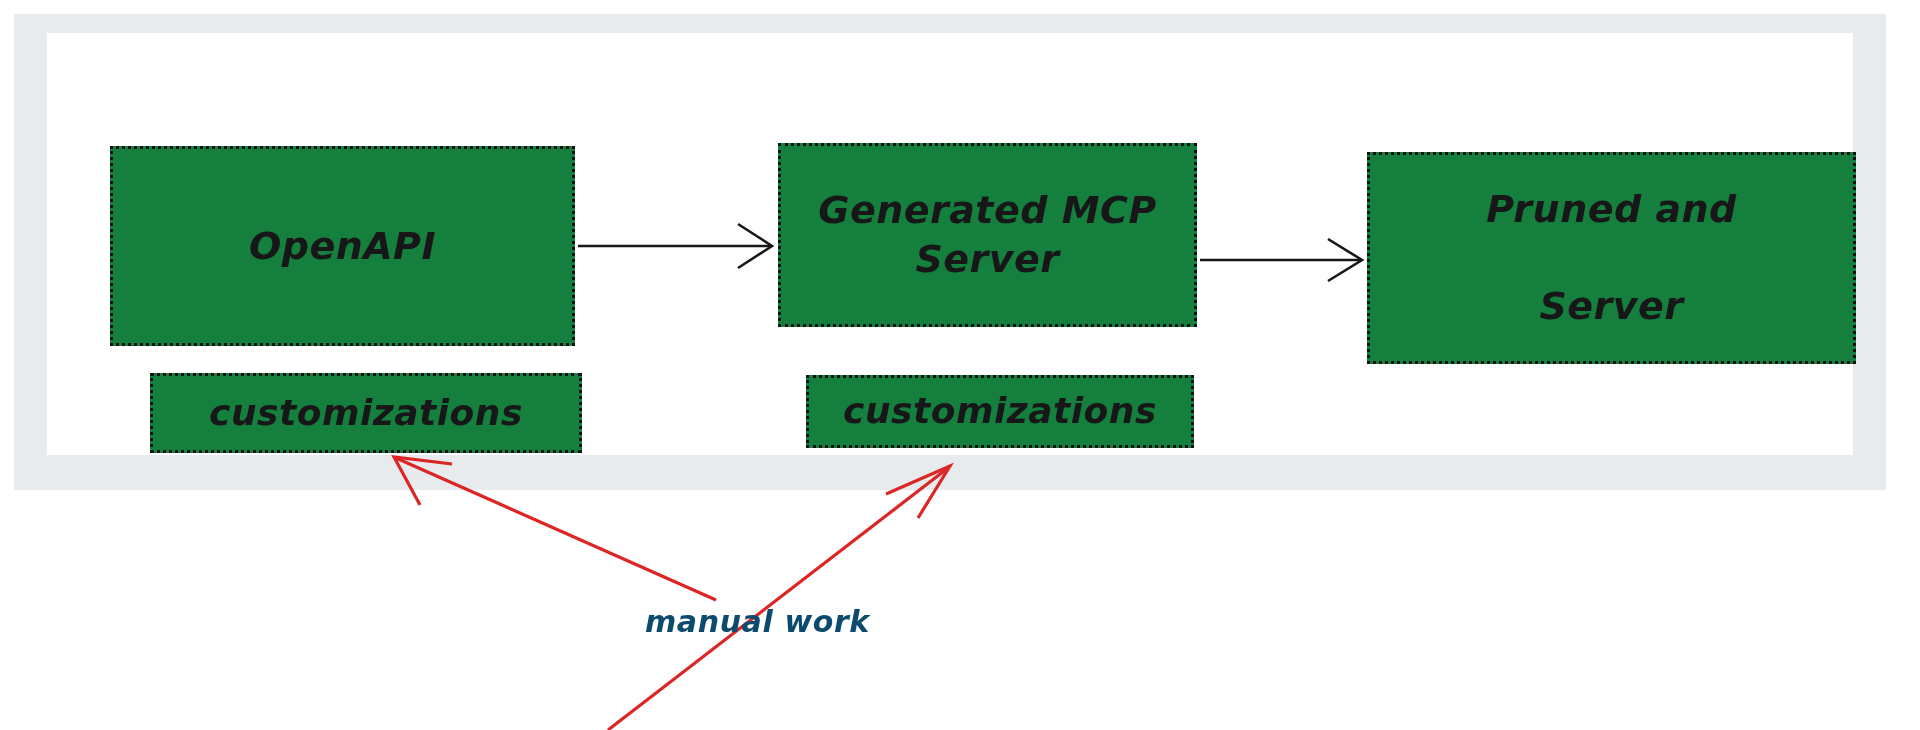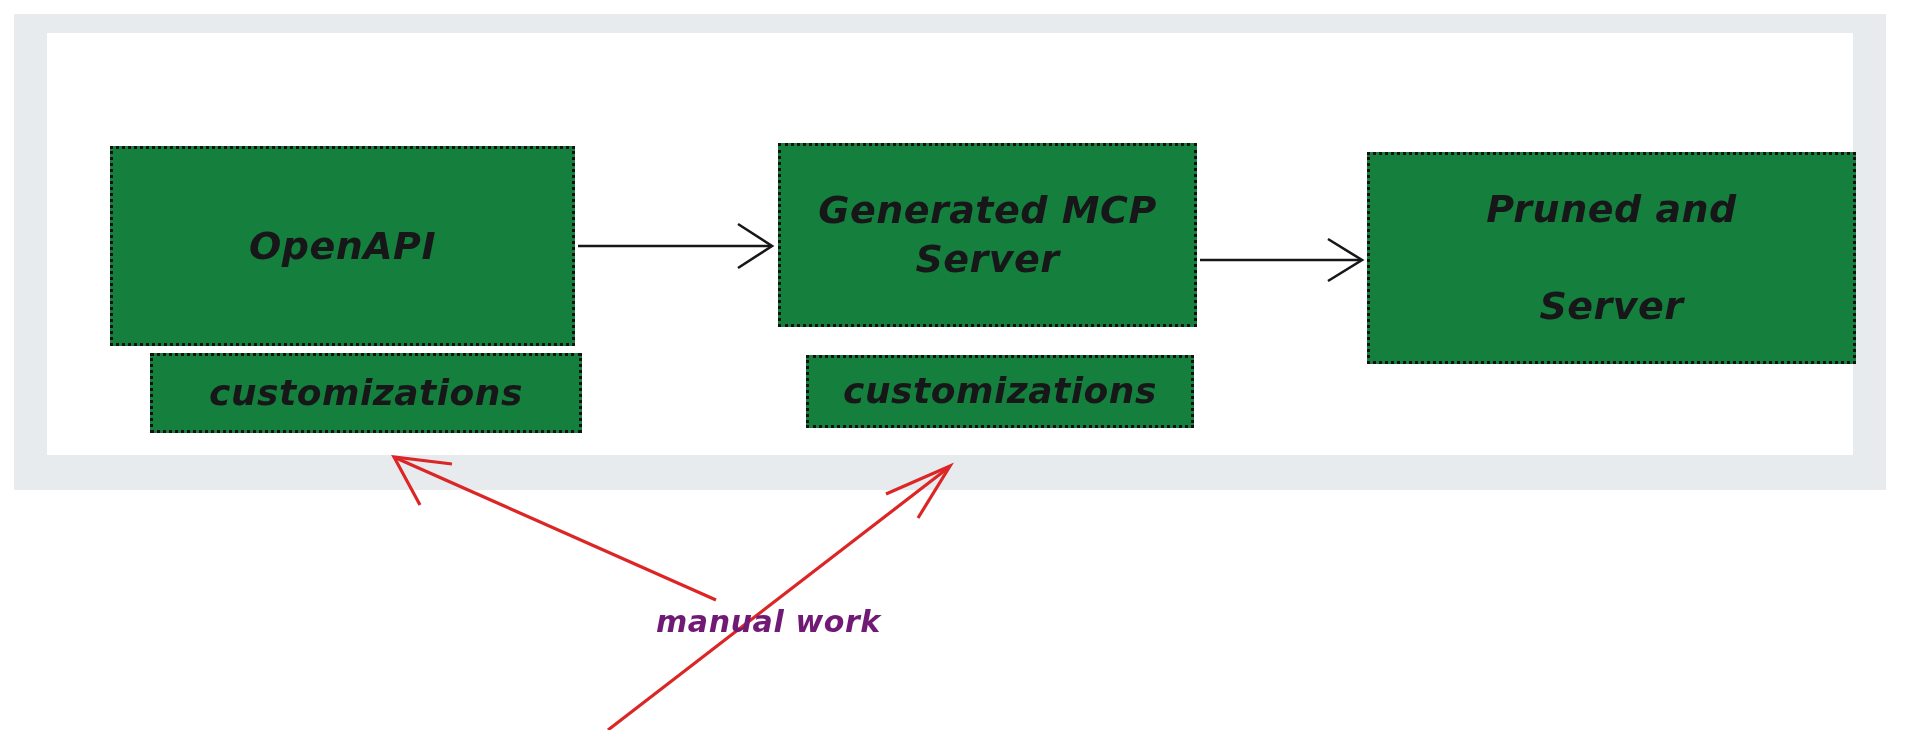--- a/index.html
+++ b/index.html
@@ -43,21 +43,21 @@
     justify-content: center;
     text-align: center;
     color: #17171a;
     font-family: "DejaVu Sans", sans-serif;
     font-weight: 600;
     letter-spacing: 0.5px;
     line-height: 1.28;
     font-style: italic;
   }
   .node-title { font-size: 38px; padding: 0 14px; }
-  .node-sub   { font-size: 36px; padding: 0 10px; }
+  .node-sub   { font-size: 36px; padding: 0 10px; margin-top: 20px; }
 
   #node-openapi      { left: 110px;  top: 146px; width: 465px; height: 200px; }
   #node-openapi-cust { left: 150px;  top: 353px; width: 432px; height: 80px;  }
   #node-generated    { left: 778px;  top: 143px; width: 419px; height: 184px; }
   #node-generated-cust { left: 806px; top: 355px; width: 388px; height: 73px; }
   #node-pruned       { left: 1367px; top: 152px; width: 489px; height: 212px; }
 
   svg.overlay {
     position: absolute;
     left: 0; top: 0;
@@ -66,24 +66,23 @@
     pointer-events: none;
   }
   #manual-work-label {
     position: absolute;
     left: 645px;
     top: 604px;
     font-family: "DejaVu Sans", sans-serif;
     font-style: italic;
     font-weight: 600;
     font-size: 30px;
-    color: #701a75;
+    color: #0c4a6e;
     letter-spacing: 0.6px;
     white-space: nowrap;
-    margin-left: 11px;
   }
 </style>
 </head>
 <body>
 
 <div id="canvas">
 
   <div id="outer-frame"></div>
   <div id="inner-panel"></div>
 

